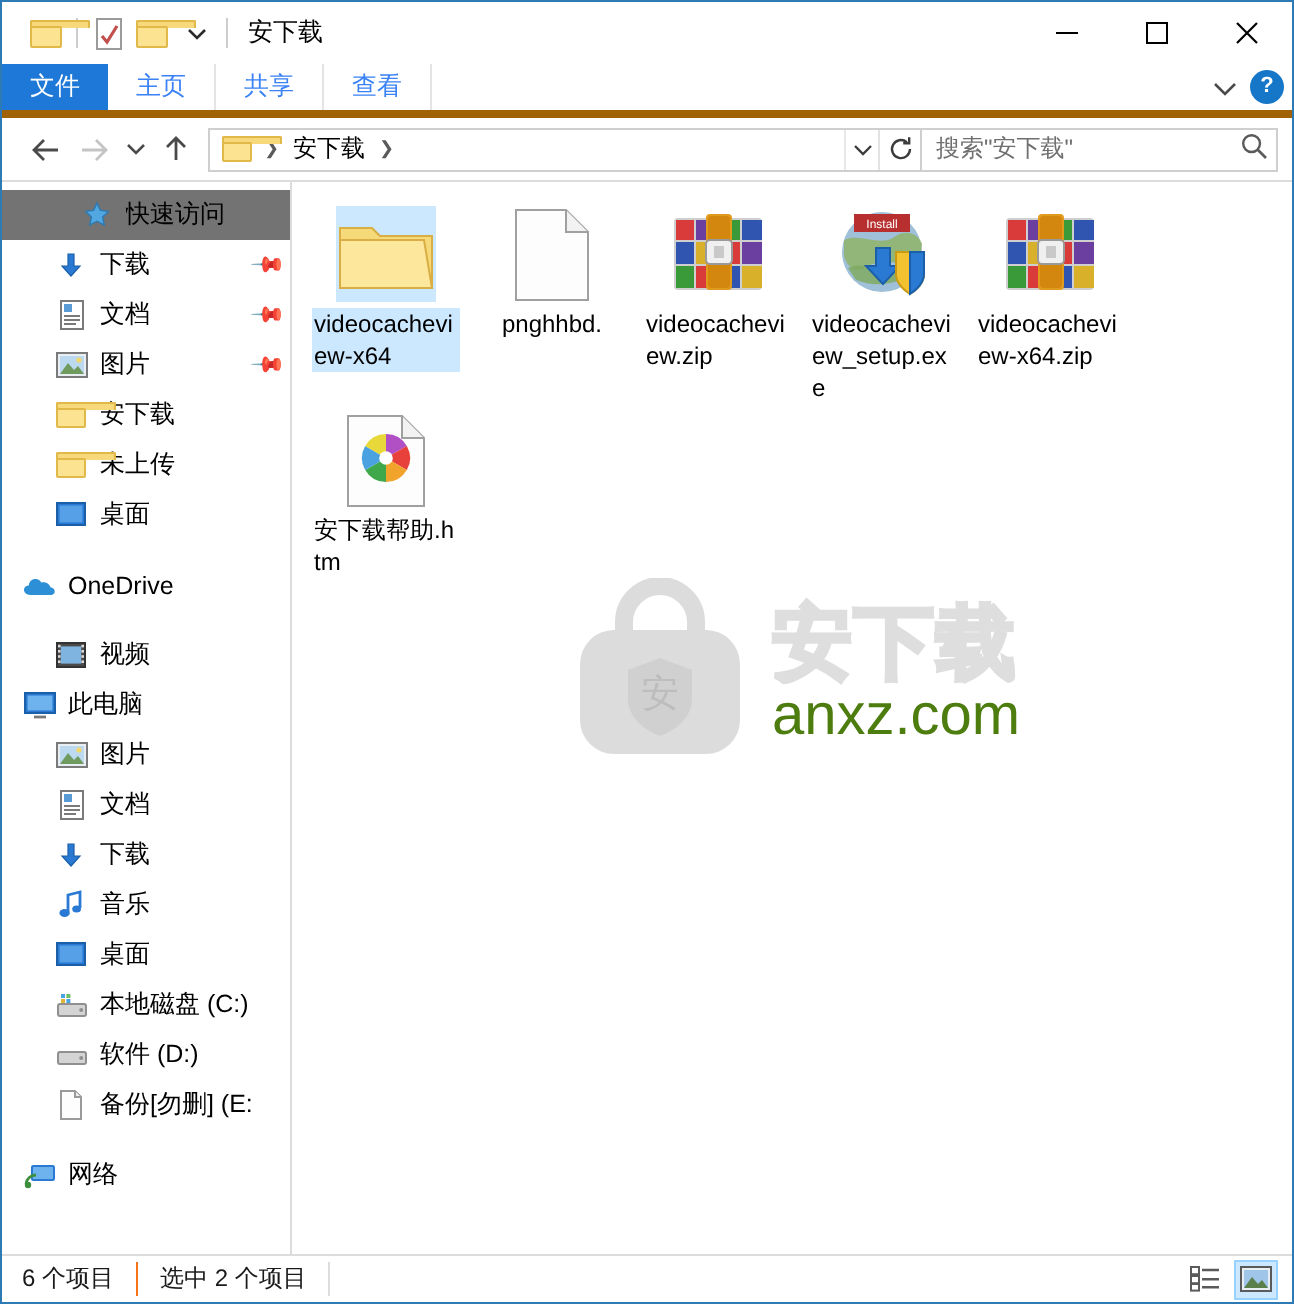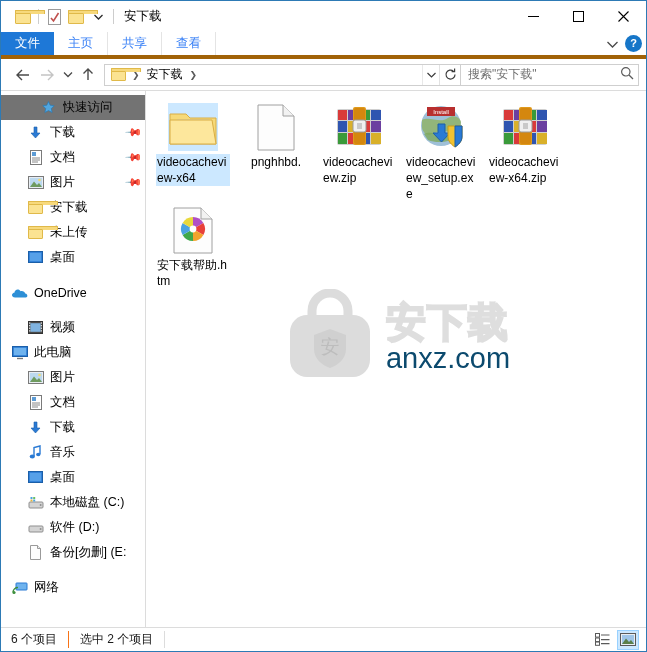--- a/index.html
+++ b/index.html
@@ -262,21 +262,21 @@
   .wm-text { display: flex; flex-direction: column; align-items: flex-start; }
   .wm-cn {
     font-size: 40px; line-height: 40px;
     font-weight: bold;
     color: transparent;
     -webkit-text-stroke: 2px #dedede;
     letter-spacing: 1px;
   }
   .wm-en {
     font-size: 29px; line-height: 30px;
-    color: #0c4a6e;
+    color: #4d7c0f;
     letter-spacing: 0px;
     margin-top: 1px;
   }
 
   
   .statusbar {
     height: 24px;
     border-top: 1px solid #dcdcdc;
     display: flex; align-items: center;
     background: #fff;

